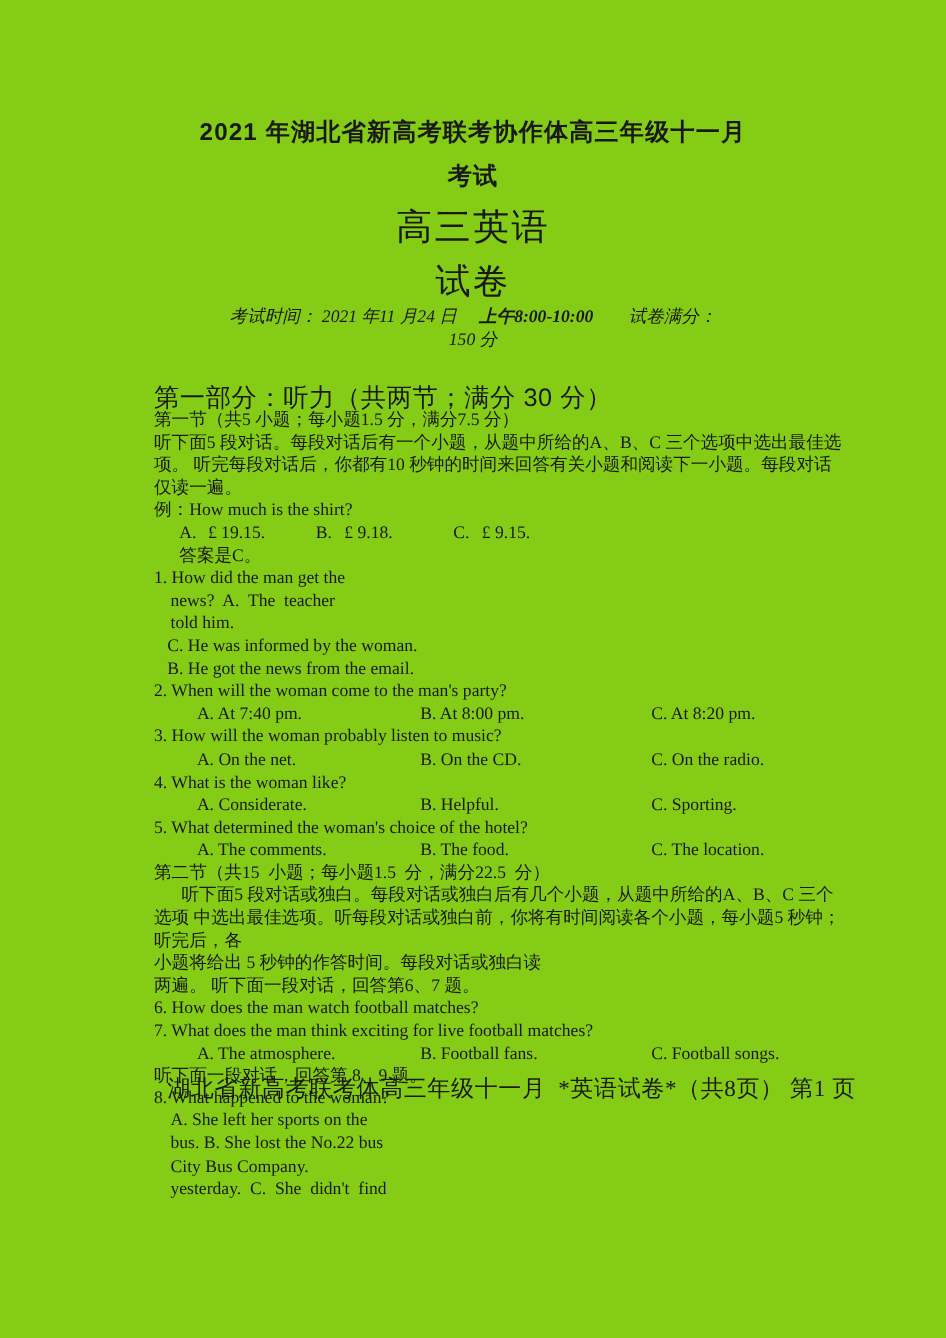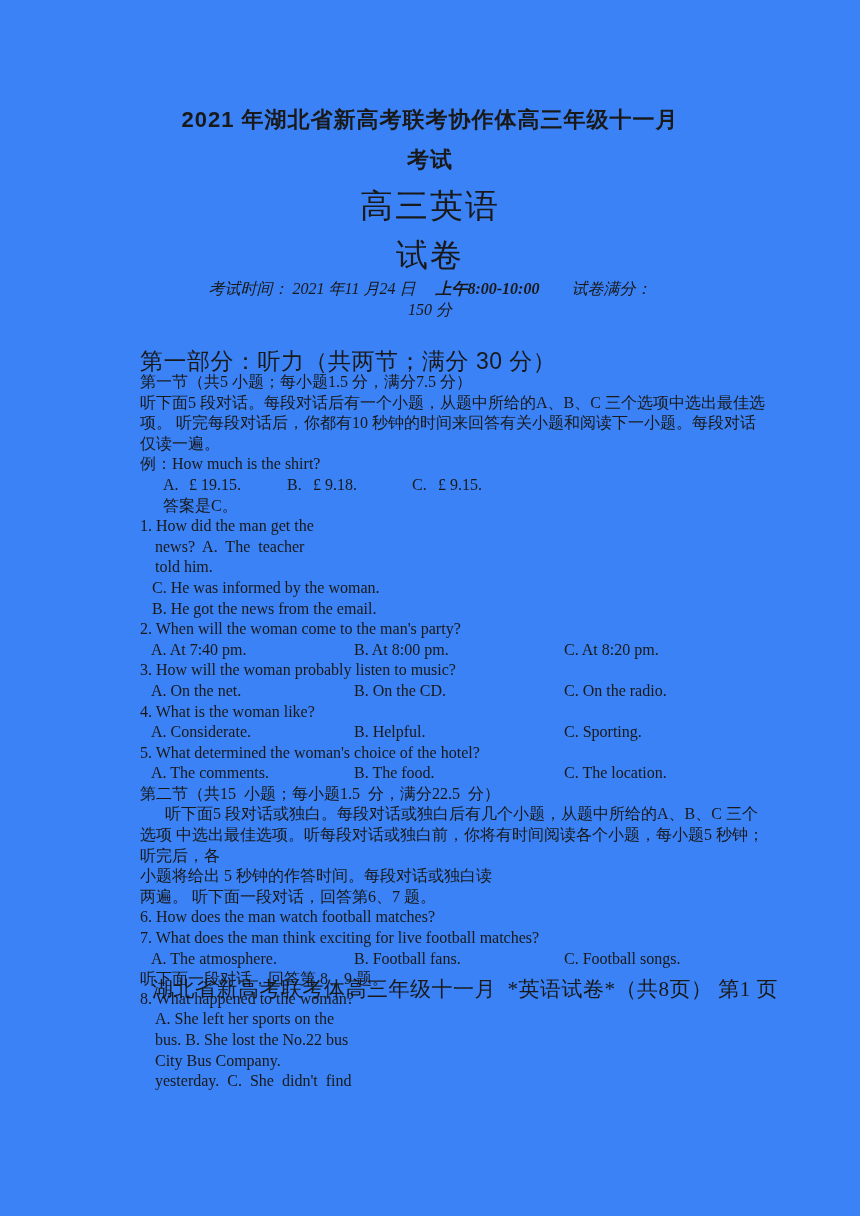--- a/index.html
+++ b/index.html
@@ -1,19 +1,19 @@
 <!DOCTYPE html>
 <html><head>
 <meta charset="utf-8">
 <style>
   html,body{margin:0;padding:0;}
   body{background:#ffffff;width:860px;height:1216px;}
   .page{
     position:relative;width:860px;height:1216px;overflow:hidden;
-    background:#3b82f6;color:#191919;
+    background:#84cc16;color:#191919;
     font-family:"Liberation Serif","DejaVu Serif",serif;
   }
   
   .doc-header{padding-top:100px;text-align:center;}
   .t1{
     font-family:"Liberation Sans","DejaVu Sans",sans-serif;
     font-weight:700;font-size:22px;line-height:40px;letter-spacing:1px;
   }
   .subject{
     font-family:"Liberation Sans","DejaVu Sans",sans-serif;
@@ -39,21 +39,21 @@
   .first-indent{text-indent:25px;}
   
   .exrow{padding-left:23px;}
   .exopt{display:inline-block;}
   .exopt .letter{display:inline-block;width:26px;}
   .ex1{width:124px;}
   .ex2{width:125px;}
   
   .optrow{padding-left:11px;}
   .oc{display:inline-block;}
-  .oc1{width:203px;}
+  .oc1{width:203px;margin-left:28px;}
   .oc2{width:210px;}
   
   .footer-line{
     font-size:21px;line-height:20px;
     padding-left:12px;margin-top:-11px;margin-bottom:-10px;
     white-space:pre;letter-spacing:.5px;
   }
 </style>
 </head>
 <body>

